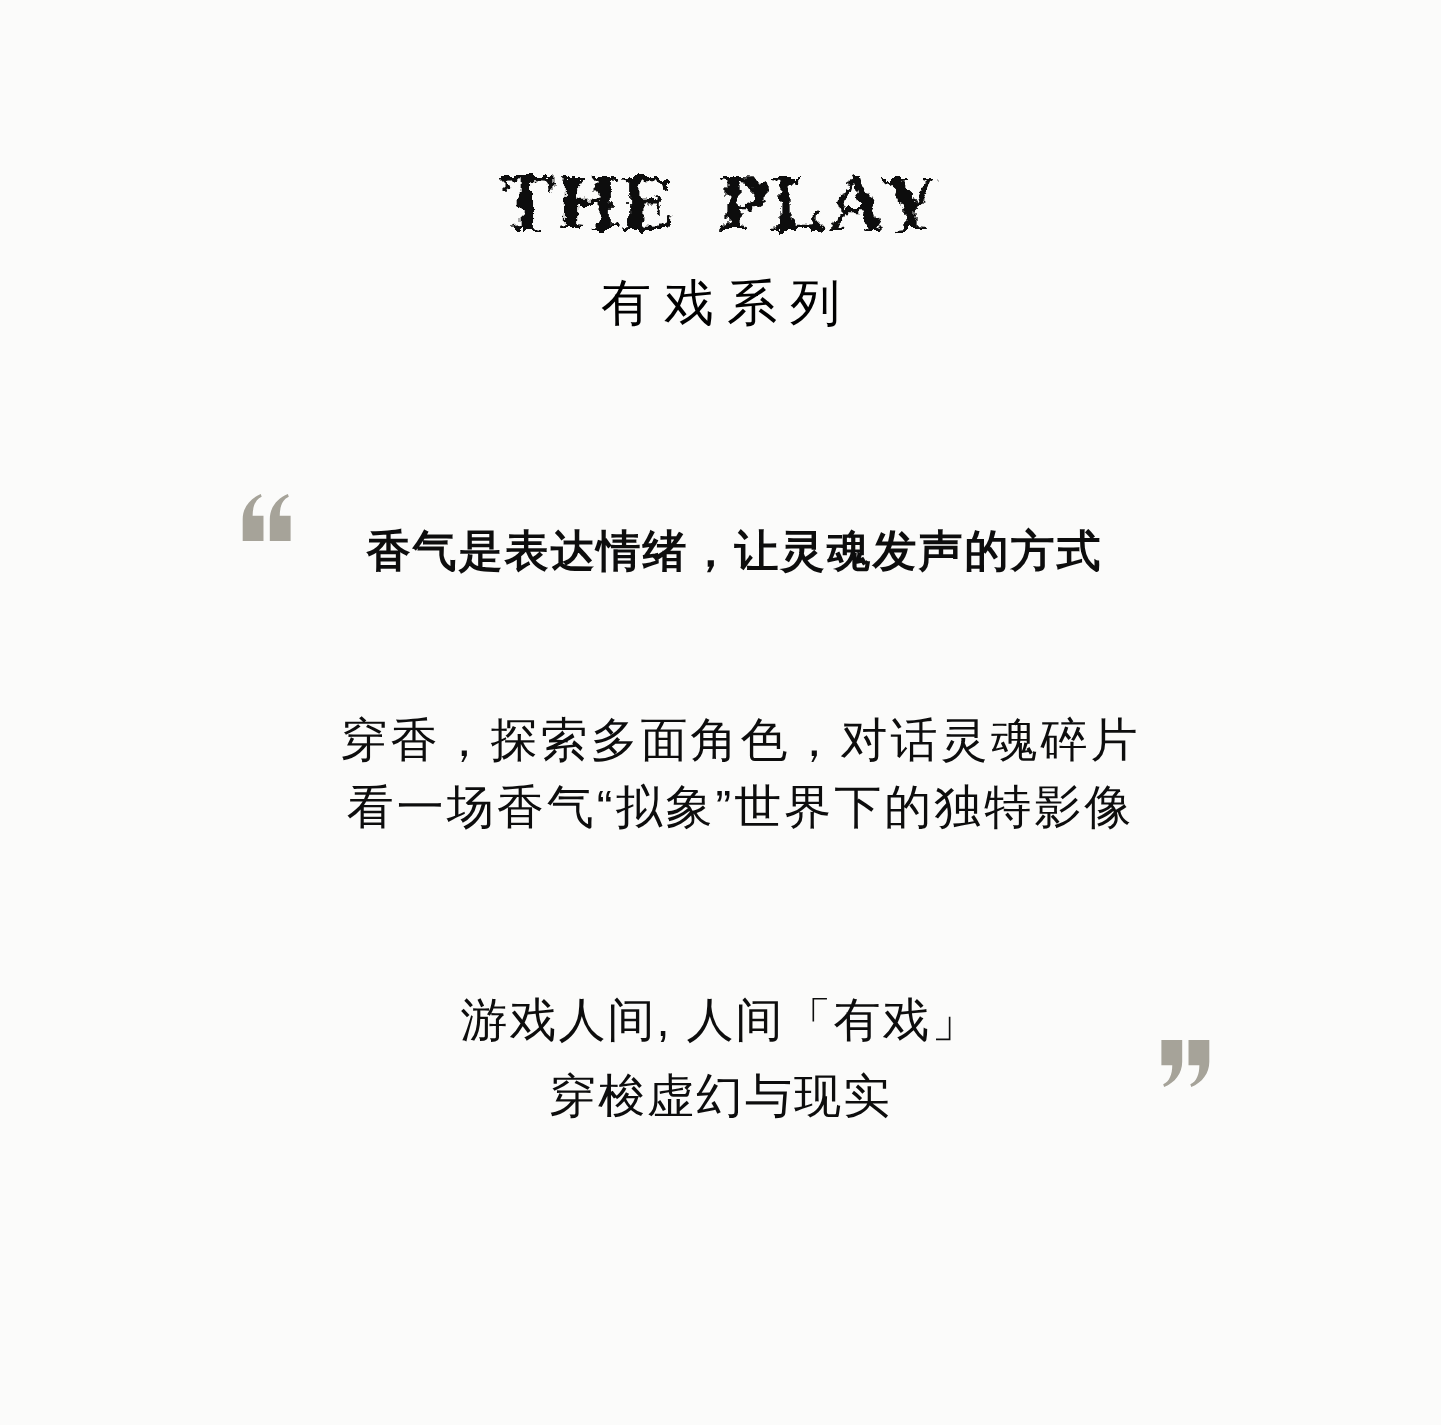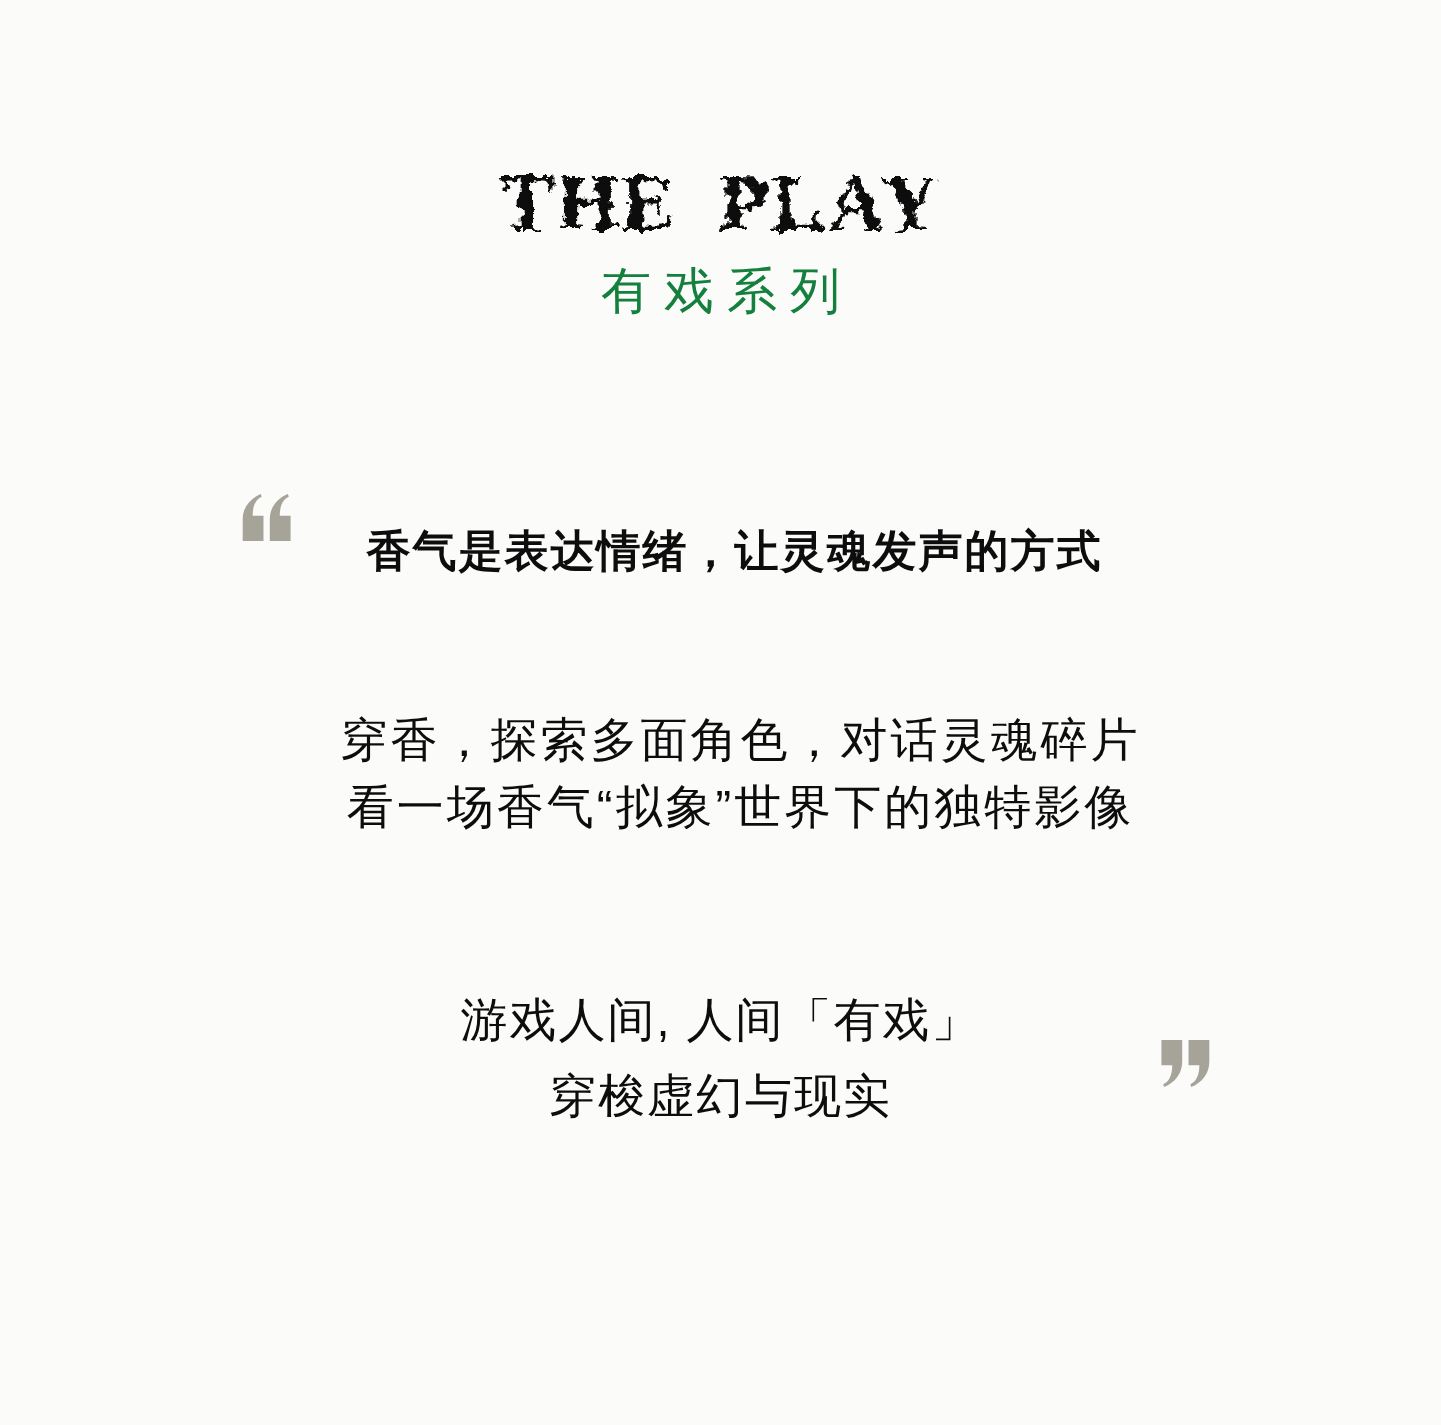--- a/index.html
+++ b/index.html
@@ -36,26 +36,26 @@
   }
   .logo-text {
     font-family: "Liberation Serif", "DejaVu Serif", serif;
     font-weight: 700;
     font-size: 80px;
     letter-spacing: 3px;
     word-spacing: 18px;
     fill: #0b0b0b;
   }
   .series-title {
-    margin-top: 2px;
+    margin-top: 14px;
     font-size: 50px;
     font-weight: 400;
     letter-spacing: 13px;
     text-indent: 13px; 
-    color: #15803d;
+    color: #000000;
   }
   
   .quote-section {
     position: absolute;
     top: 0;
     left: 0;
     width: 100%;
     height: 100%;
   }
   .quote-mark {

